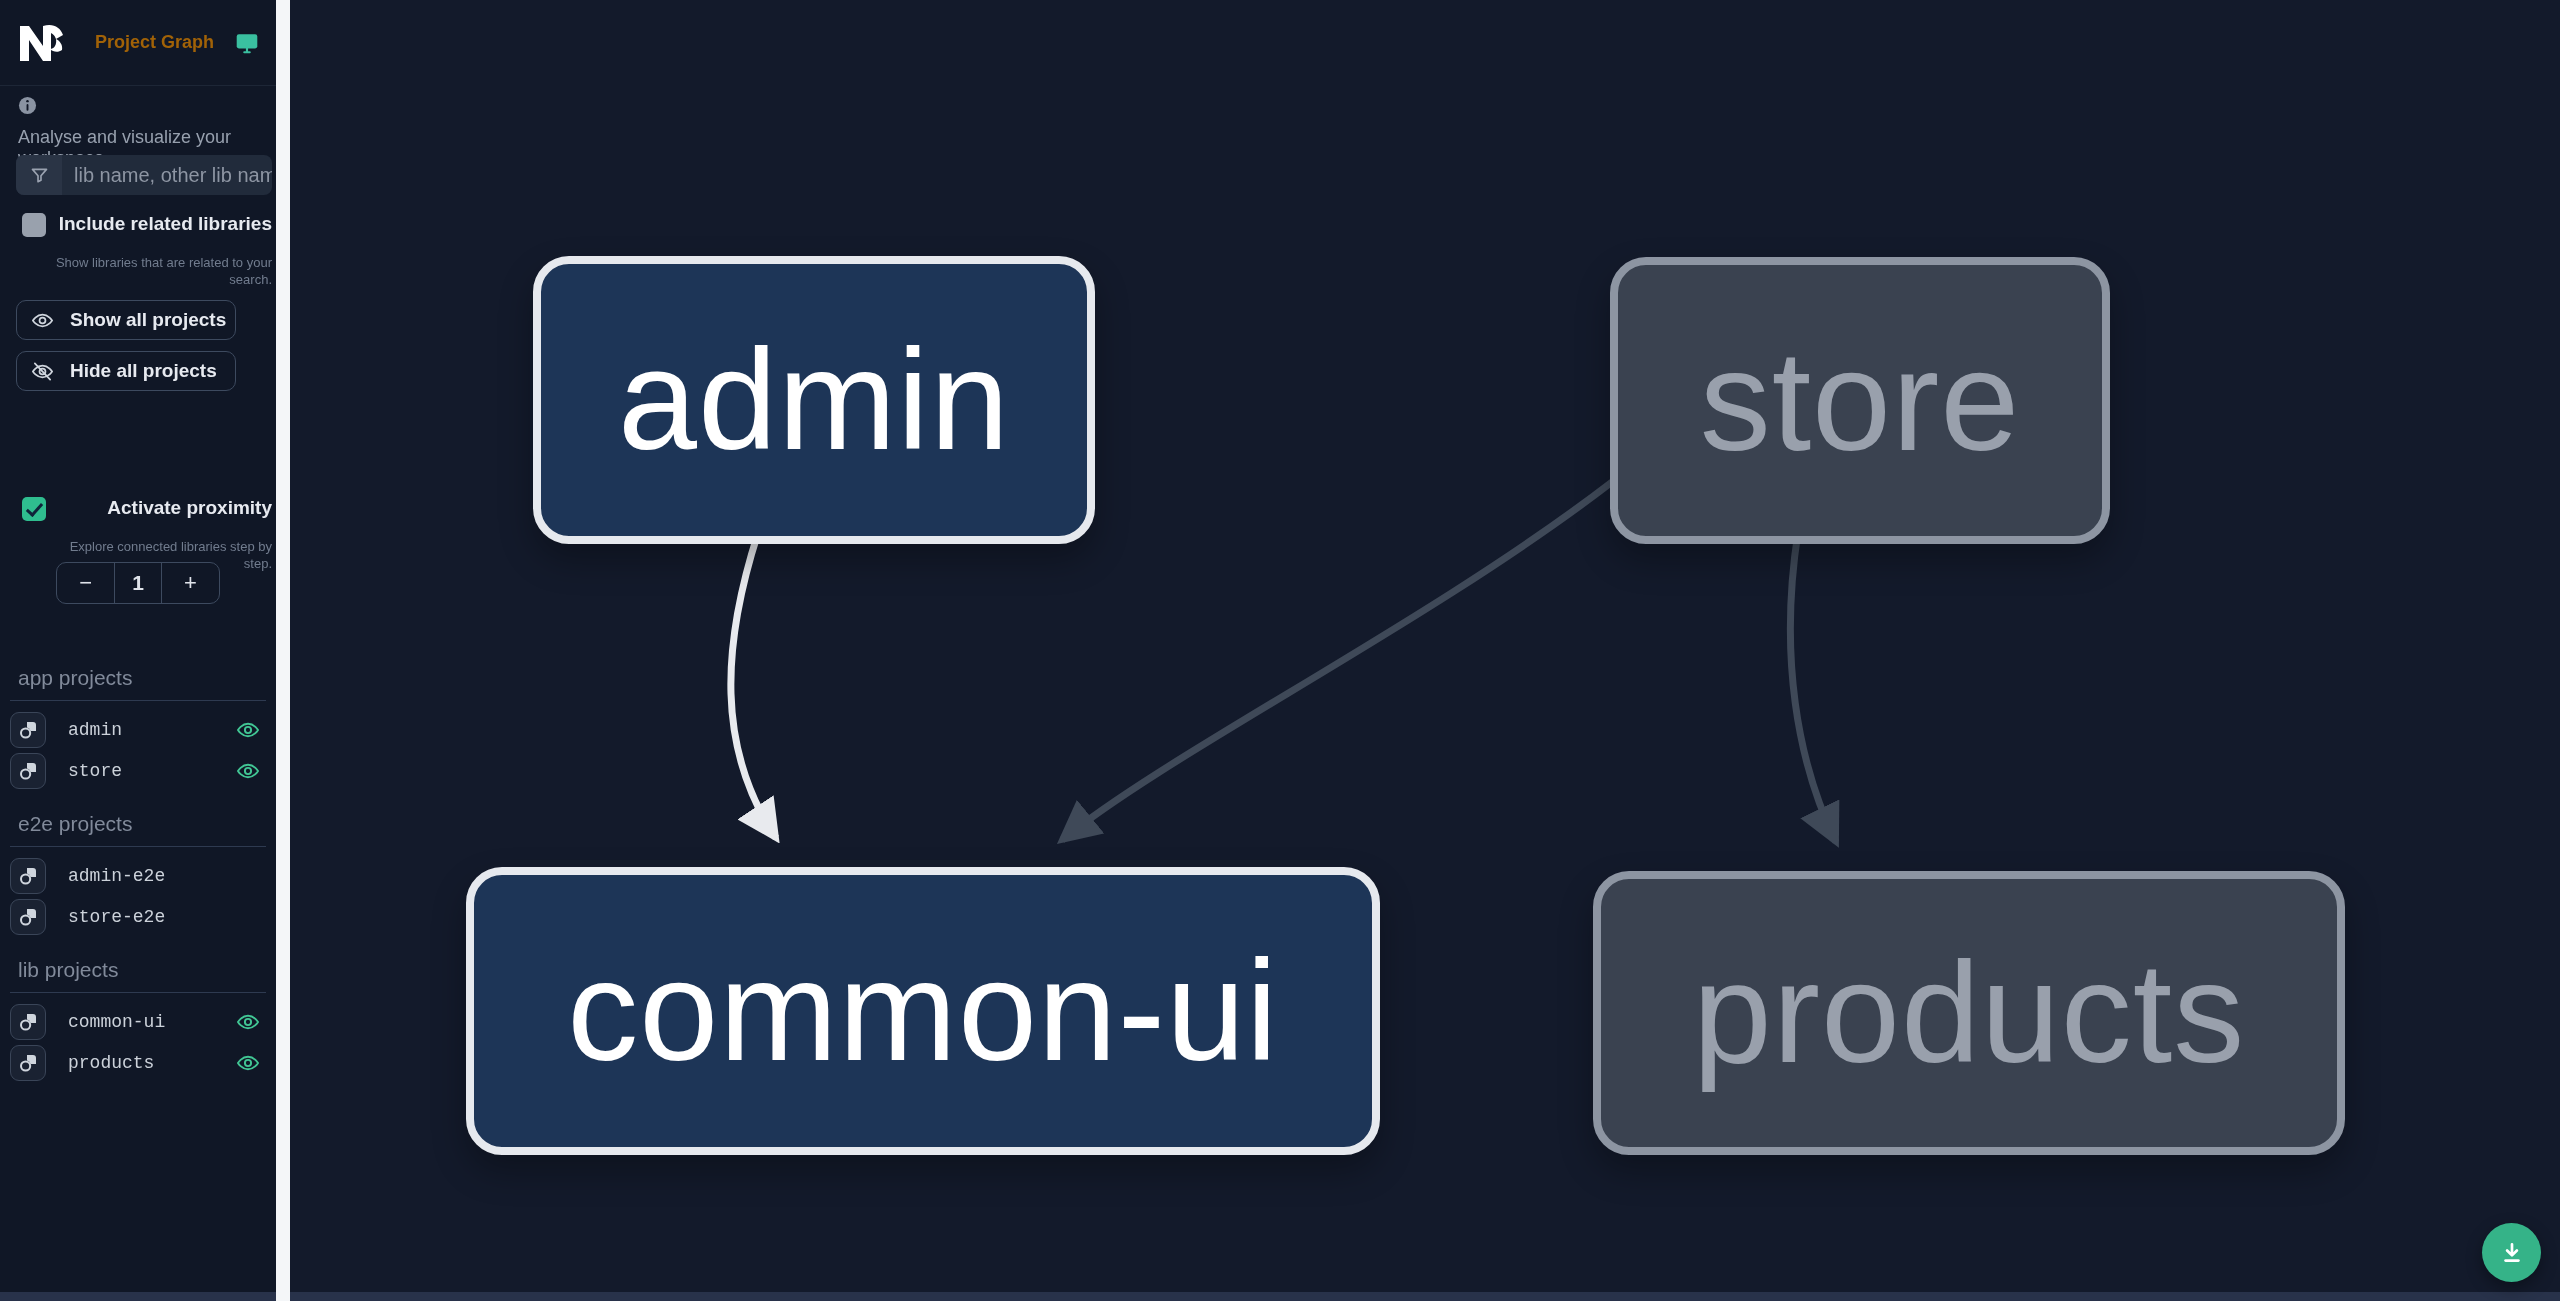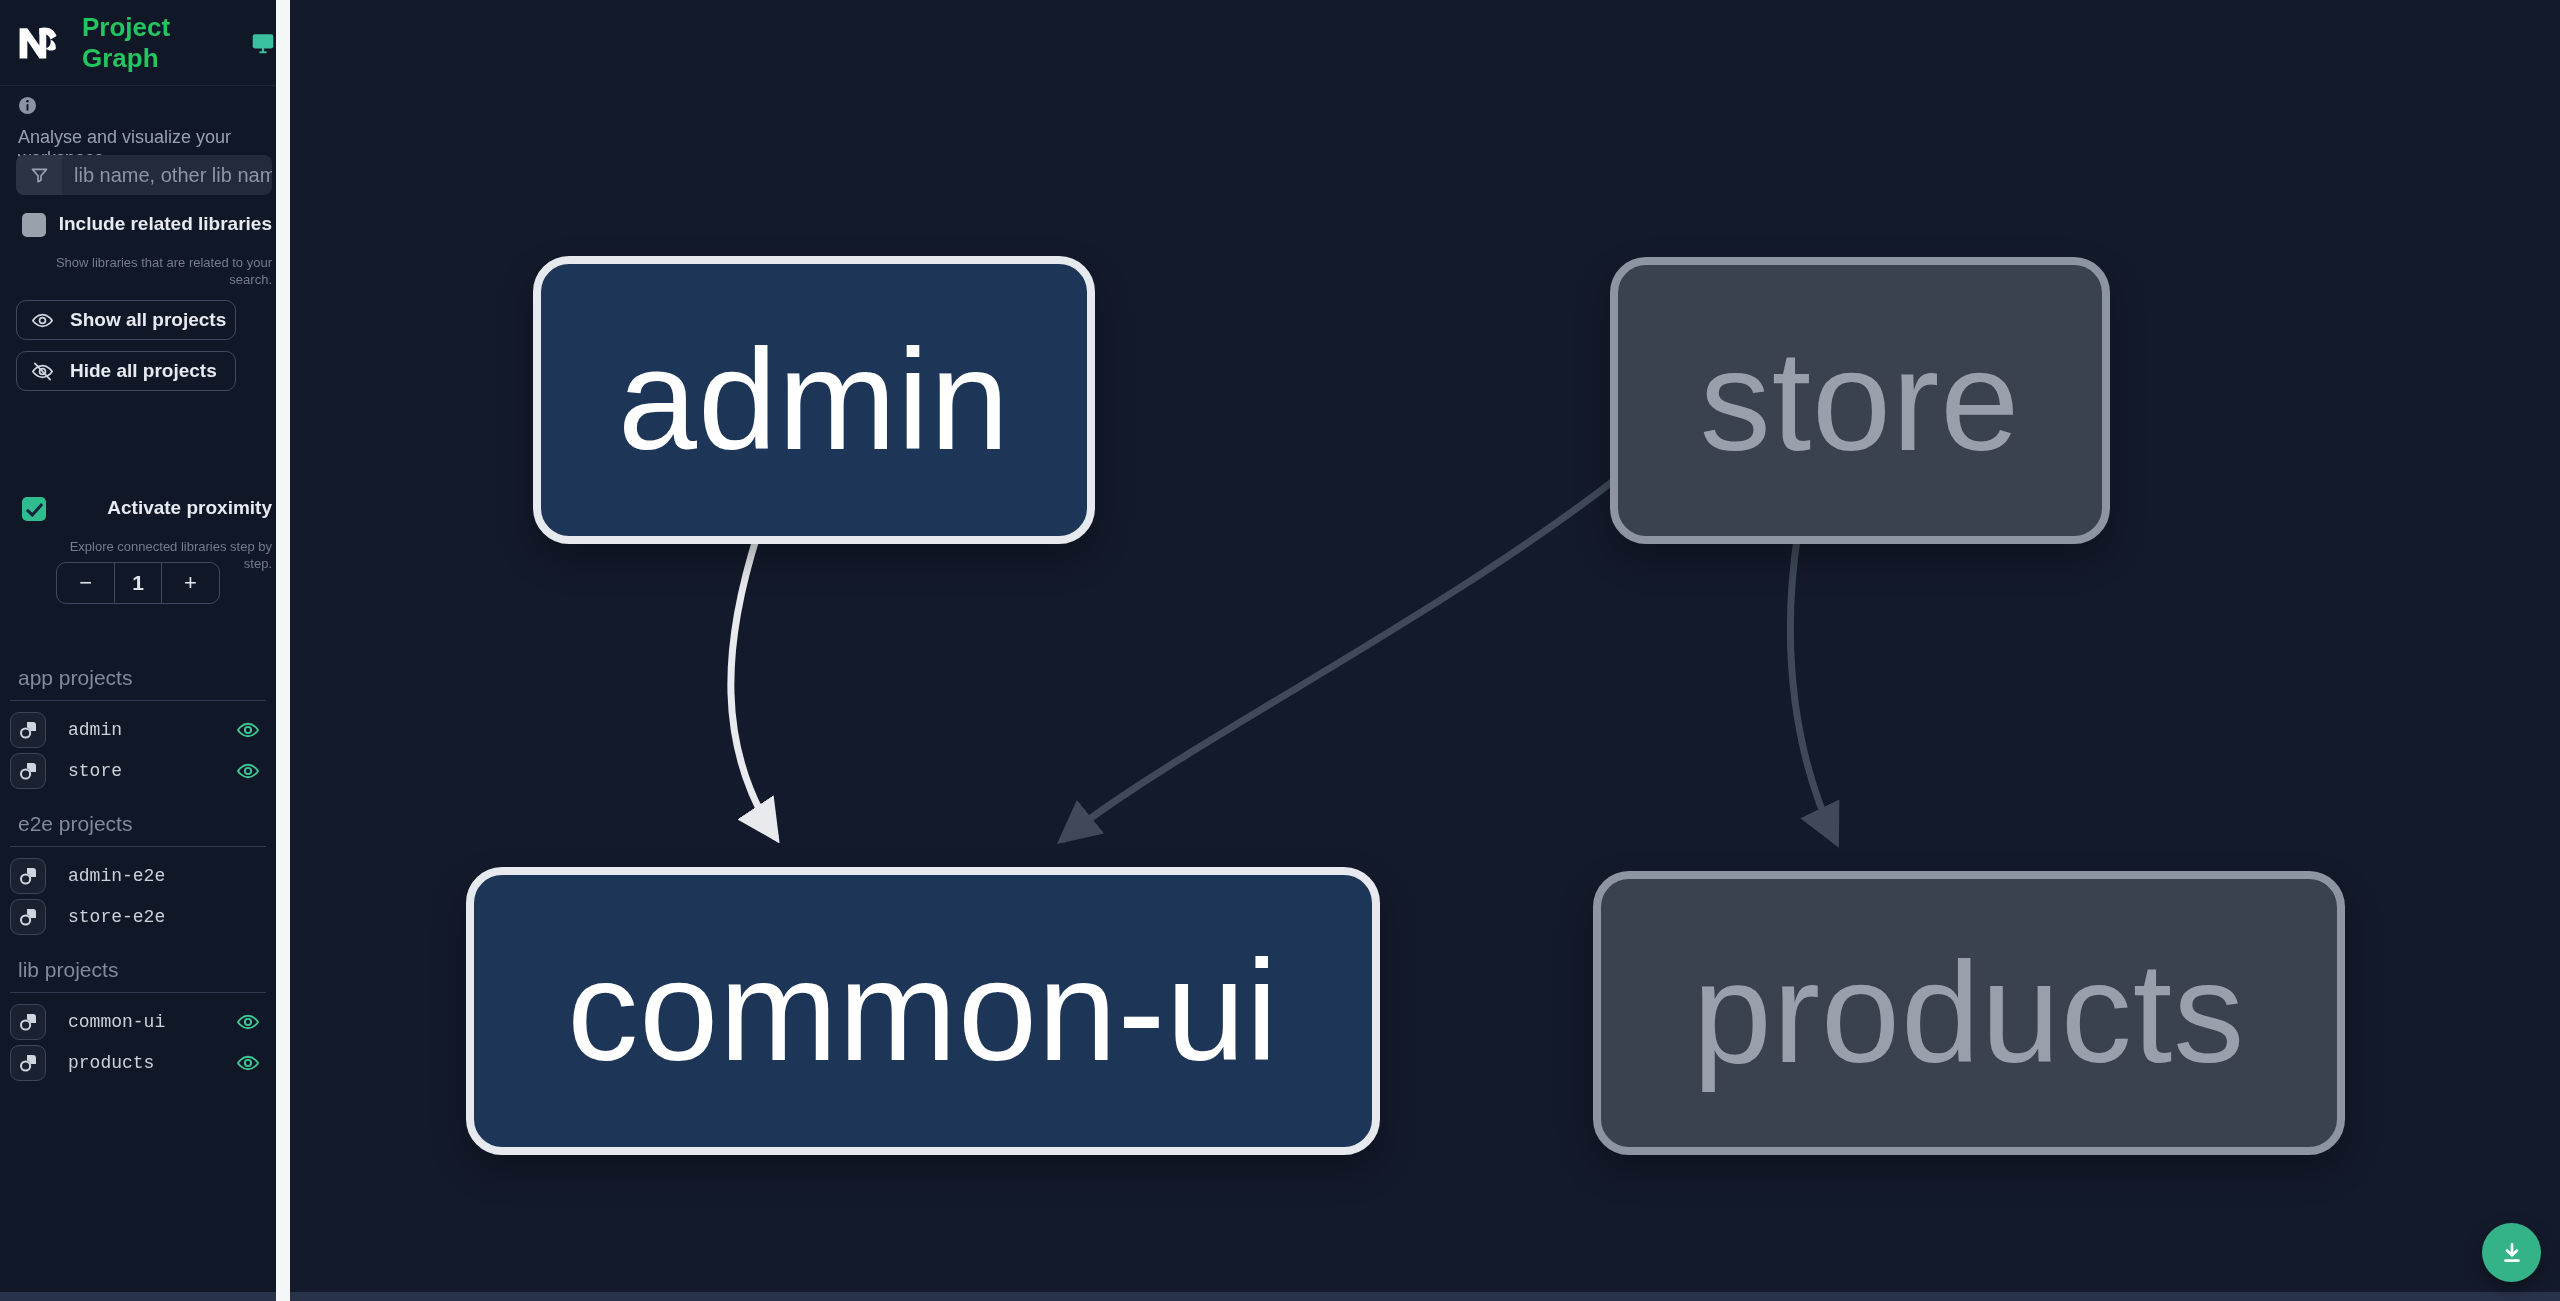--- a/index.html
+++ b/index.html
@@ -21,21 +21,21 @@
 
   
   #footer-strip{position:absolute;left:0;top:1292px;width:2560px;height:9px;background:#28324a;z-index:3;}
   #panel-divider{position:absolute;left:276px;top:0;width:14px;height:1301px;background:#f4f6f8;z-index:6;cursor:col-resize;}
 
   
   #sidebar{position:absolute;left:0;top:0;width:276px;height:1292px;background:#101726;z-index:5;}
   #sb-header{position:absolute;left:0;top:0;width:276px;height:85px;display:flex;align-items:center;
              border-bottom:1px solid #1d2636;}
   #nx-logo{margin-left:17px;}
-  #sb-title{margin-left:22px;font-size:26px;font-weight:700;color:#22c55e;}
+  #sb-title{margin-left:28px;font-size:18px;font-weight:700;color:#a16207;}
   .theme-btn{margin-left:20px;background:none;border:none;padding:0;cursor:pointer;line-height:0;}
 
   #tagline{position:absolute;left:18px;top:96px;display:flex;gap:12px;
            color:#97a0ae;font-size:18px;flex-direction:column;}
 
   #search-box{position:absolute;left:16px;top:155px;width:256px;height:40px;background:#212b3b;
               border-radius:8px;display:flex;align-items:stretch;overflow:hidden;}
   #search-iconcell{width:46px;background:#2a3445;display:flex;align-items:center;justify-content:center;flex:none;}
   #search-input{flex:1;background:transparent;border:none;outline:none;color:#cdd3dc;
                 font-size:20px;padding:0 12px;font-family:"Liberation Sans",sans-serif;}

